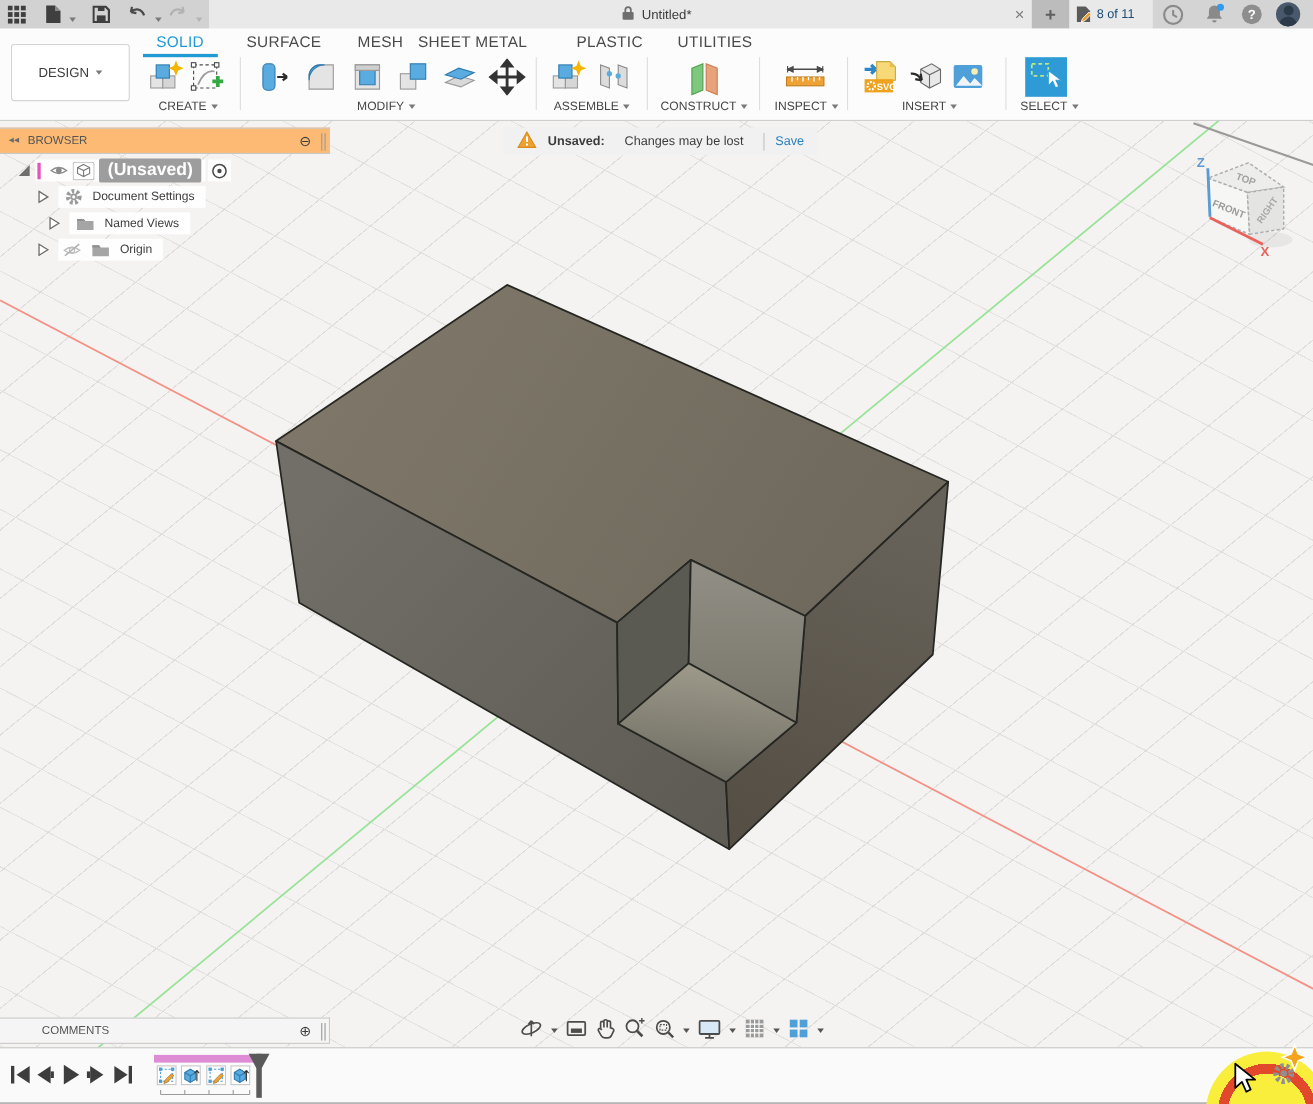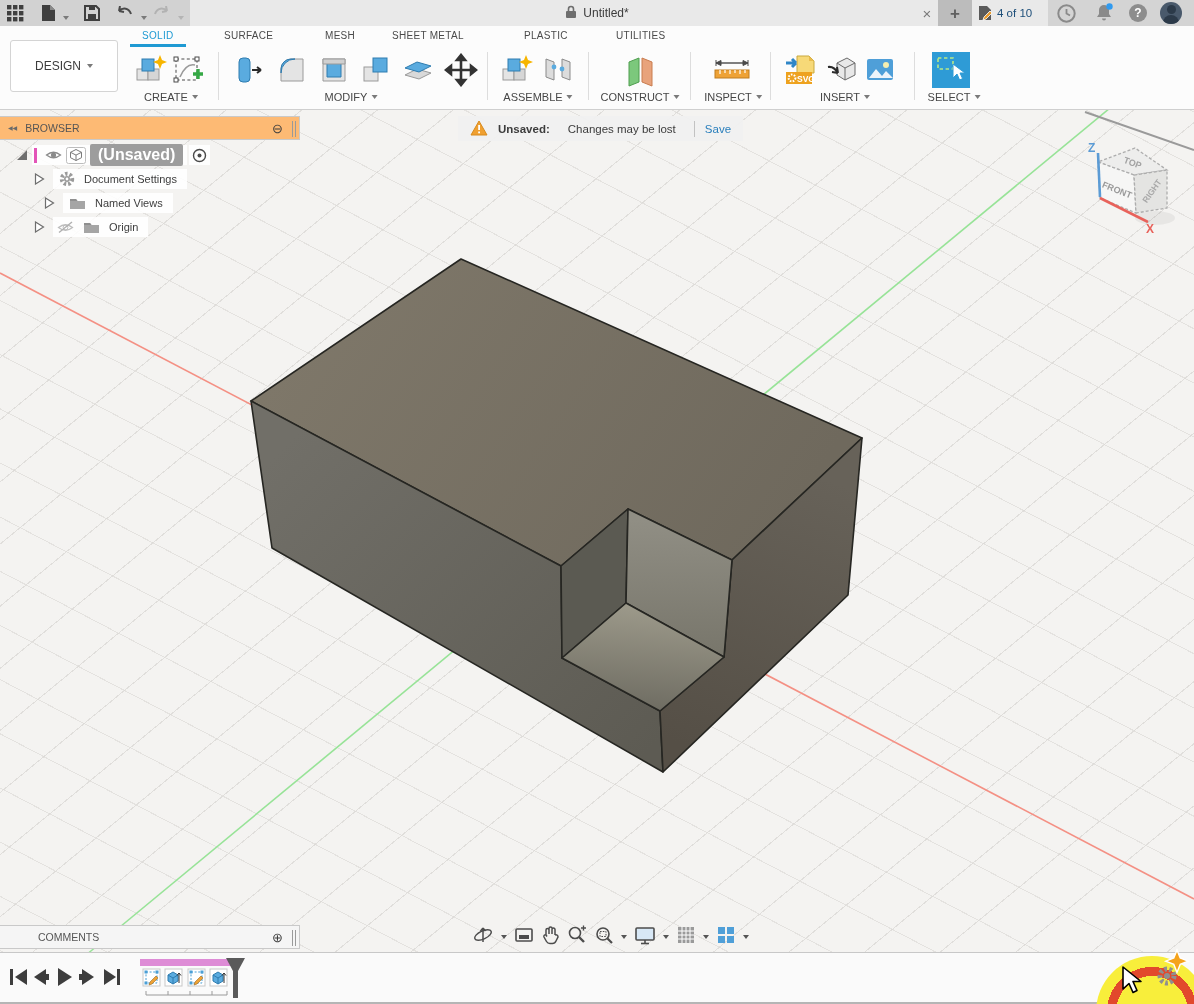--- a/index.html
+++ b/index.html
@@ -17,21 +17,21 @@
   .close-x{position:absolute;left:916px;top:2px;width:22px;height:22px;font-size:15px;color:#7a7a7a;display:flex;align-items:center;justify-content:center;}
   .newtab-btn{position:absolute;left:938px;top:0;width:34px;height:26px;background:#bcbcbc;display:flex;align-items:center;justify-content:center;font-size:17px;color:#5f5f5f;font-weight:bold;}
   .tabcount{position:absolute;left:978px;top:0;height:26px;display:flex;align-items:center;gap:4px;font-size:11.5px;color:#1d4e79;}
   .help-circ{width:18px;height:18px;border-radius:50%;background:#8d8d8d;color:#fff;font-size:12px;font-weight:bold;display:flex;align-items:center;justify-content:center;}
   .avatar{position:absolute;left:1160px;top:2px;width:22px;height:22px;border-radius:50%;background:#49596b;overflow:hidden;}
   .avatar .head{position:absolute;left:6.5px;top:3px;width:9px;height:9px;border-radius:50%;background:#2c3a49;}
   .avatar .body{position:absolute;left:3px;top:12.5px;width:16px;height:12px;border-radius:8px 8px 0 0;background:#2c3a49;}
 
   
   .toolbar{position:absolute;left:0;top:26px;width:1194px;height:84px;background:#fcfcfc;border-bottom:1px solid #cfcfcf;z-index:30;}
-  .tab{position:absolute;top:4px;font-size:10px;color:#4a4a4a;letter-spacing:.3px;cursor:default;}
+  .tab{position:absolute;top:4px;font-size:14px;color:#4a4a4a;letter-spacing:.3px;cursor:default;}
   .tab.active{color:#1f9ad3;}
   .tab.active::after{content:"";position:absolute;left:-12px;right:-12px;bottom:-6px;height:3px;background:#1f9ad3;}
   .design-btn{position:absolute;left:10px;top:14px;width:108px;height:52px;background:#fff;border:1px solid #d4d4d4;border-radius:3px;display:flex;align-items:center;justify-content:center;gap:6px;font-size:12px;color:#3c3c3c;}
   .grp-label{position:absolute;top:65px;transform:translateX(-50%);font-size:11px;color:#464646;display:flex;align-items:center;gap:4px;white-space:nowrap;}
   .tool{position:absolute;top:26px;width:36px;height:36px;display:flex;align-items:center;justify-content:center;}
   .tsep{position:absolute;top:26px;width:1px;height:48px;background:#ddd;}
 
   
   .viewport{position:absolute;left:0;top:110px;width:1194px;height:894px;z-index:1;
     background-color:#f4f3f1;
@@ -187,21 +187,21 @@
     <span>Untitled*</span>
   </div>
 
   <div class="close-x glyph">×</div>
   <div class="newtab-btn glyph">+</div>
   <div class="tabcount">
     <svg width="15" height="16">
         <path d="M1,1 h8 l4,4 v10 h-12 Z" fill="#5a5a5a"></path>
         <path d="M6,12 l6,-6 2,2 -6,6 -3,1 Z" fill="#e89b2e" stroke="#fff" stroke-width="0.8"></path>
       </svg>
-    <span>4 of 10</span>
+    <span>8 of 11</span>
   </div>
   <div class="tb-ic" style="left:1056px">
     <svg width="19" height="19">
         <circle cx="9.5" cy="9.5" r="8.2" fill="none" stroke="#8a8a8a" stroke-width="2"></circle>
         <path d="M9.5,5 v4.5 l3.5,2" fill="none" stroke="#8a8a8a" stroke-width="1.8"></path>
       </svg>
   </div>
   <div class="tb-ic" style="left:1094px">
     <svg width="20" height="20">
         <path d="M10,2 a5,5 0 0 1 5,5 v4 l2,3 h-14 l2,-3 v-4 a5,5 0 0 1 5,-5 Z" fill="#8a8a8a"></path>
@@ -215,21 +215,21 @@
   <div class="avatar">
       <div class="head"></div>
       <div class="body"></div>
     </div>
 </div>
 
 <div class="toolbar">
   <span class="tab active" style="left:142px">SOLID</span>
   <span class="tab" style="left:224px">SURFACE</span>
   <span class="tab" style="left:325px">MESH</span>
-  <span class="tab" style="left:392px">SHEET METAL</span>
+  <span class="tab" style="left:380px">SHEET METAL</span>
   <span class="tab" style="left:524px">PLASTIC</span>
   <span class="tab" style="left:616px">UTILITIES</span>
 
   <div class="design-btn">
     <span>DESIGN</span>
       <span class="caret"></span>
   </div>
 
   <div class="tool" style="left:132px">
     <svg width="34" height="34">

